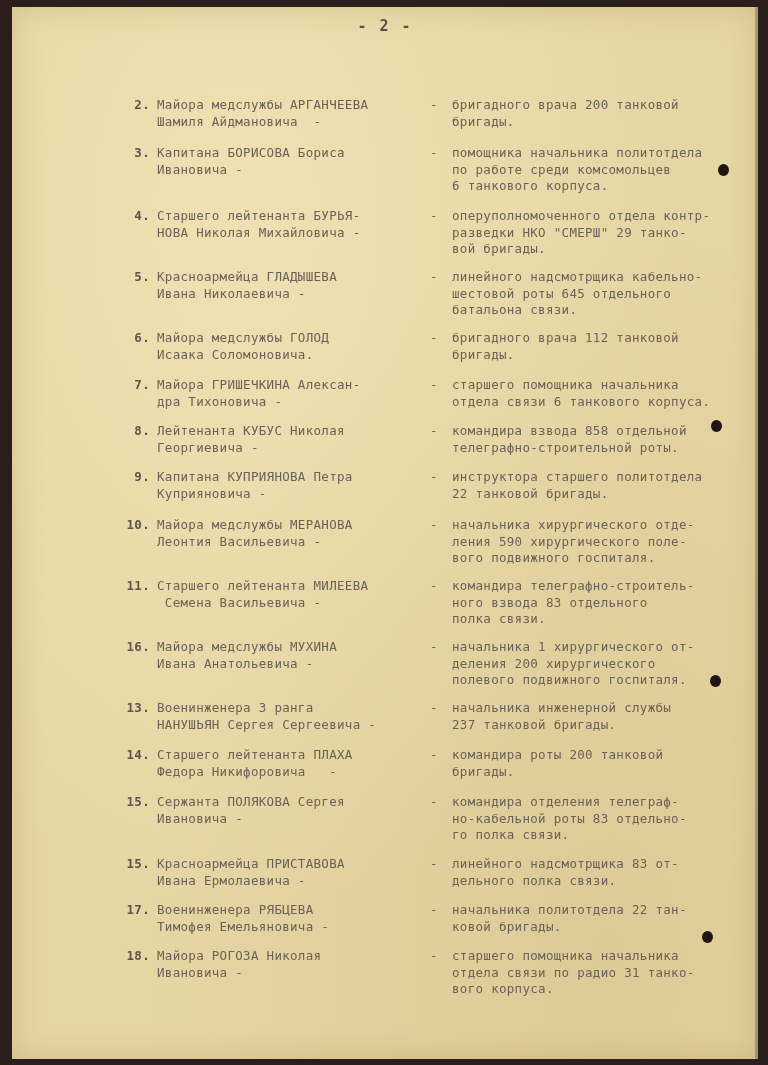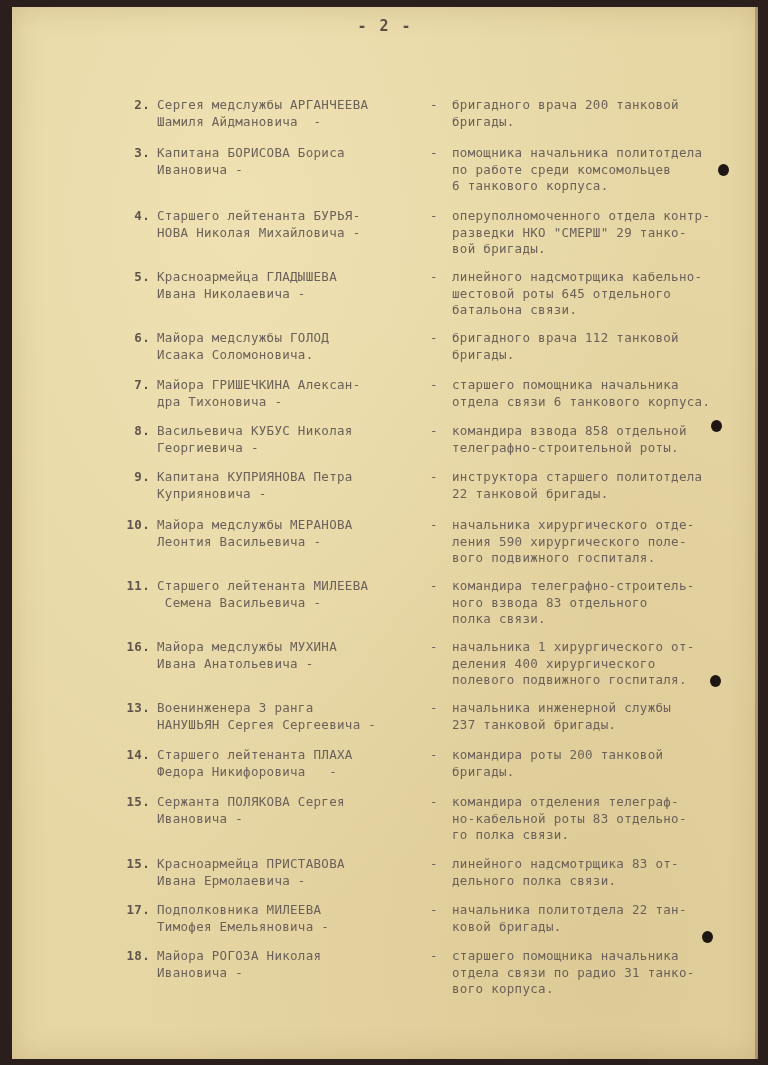--- a/index.html
+++ b/index.html
@@ -48,21 +48,21 @@
 </head>
 <body>
 
 <div class="page">
   <div class="edge-right"></div>
   <div class="page-number">- 2 -</div>
 
   <div id="entries">
       <div class="entry" style="top: 90px;">
         <span class="num">2.</span>
-        <span class="person">Сергея медслужбы АРГАНЧЕЕВА
+        <span class="person">Майора медслужбы АРГАНЧЕЕВА
 Шамиля Айдмановича  -</span>
         <span class="dash">-</span>
         <span class="position">бригадного врача 200 танковой
 бригады.</span>
       </div>
       <div class="entry" style="top: 138px;">
         <span class="num">3.</span>
         <span class="person">Капитана БОРИСОВА Бориса
 Ивановича -</span>
         <span class="dash">-</span>
@@ -99,21 +99,21 @@
       <div class="entry" style="top: 370px;">
         <span class="num">7.</span>
         <span class="person">Майора ГРИШЕЧКИНА Алексан-
 дра Тихоновича -</span>
         <span class="dash">-</span>
         <span class="position">старшего помощника начальника
 отдела связи 6 танкового корпуса.</span>
       </div>
       <div class="entry" style="top: 416px;">
         <span class="num">8.</span>
-        <span class="person">Васильевича КУБУС Николая
+        <span class="person">Лейтенанта КУБУС Николая
 Георгиевича -</span>
         <span class="dash">-</span>
         <span class="position">командира взвода 858 отдельной
 телеграфно-строительной роты.</span>
       </div>
       <div class="entry" style="top: 462px;">
         <span class="num">9.</span>
         <span class="person">Капитана КУПРИЯНОВА Петра
 Куприяновича -</span>
         <span class="dash">-</span>
@@ -137,21 +137,21 @@
         <span class="position">командира телеграфно-строитель-
 ного взвода 83 отдельного
 полка связи.</span>
       </div>
       <div class="entry" style="top: 632px;">
         <span class="num">16.</span>
         <span class="person">Майора медслужбы МУХИНА
 Ивана Анатольевича -</span>
         <span class="dash">-</span>
         <span class="position">начальника 1 хирургического от-
-деления 400 хирургического
+деления 200 хирургического
 полевого подвижного госпиталя.</span>
       </div>
       <div class="entry" style="top: 693px;">
         <span class="num">13.</span>
         <span class="person">Военинженера 3 ранга
 НАНУШЬЯН Сергея Сергеевича -</span>
         <span class="dash">-</span>
         <span class="position">начальника инженерной службы
 237 танковой бригады.</span>
       </div>
@@ -175,21 +175,21 @@
       <div class="entry" style="top: 849px;">
         <span class="num">15.</span>
         <span class="person">Красноармейца ПРИСТАВОВА
 Ивана Ермолаевича -</span>
         <span class="dash">-</span>
         <span class="position">линейного надсмотрщика 83 от-
 дельного полка связи.</span>
       </div>
       <div class="entry" style="top: 895px;">
         <span class="num">17.</span>
-        <span class="person">Подполковника МИЛЕЕВА
+        <span class="person">Военинженера РЯБЦЕВА
 Тимофея Емельяновича -</span>
         <span class="dash">-</span>
         <span class="position">начальника политотдела 22 тан-
 ковой бригады.</span>
       </div>
       <div class="entry" style="top: 941px;">
         <span class="num">18.</span>
         <span class="person">Майора РОГОЗА Николая
 Ивановича -</span>
         <span class="dash">-</span>

